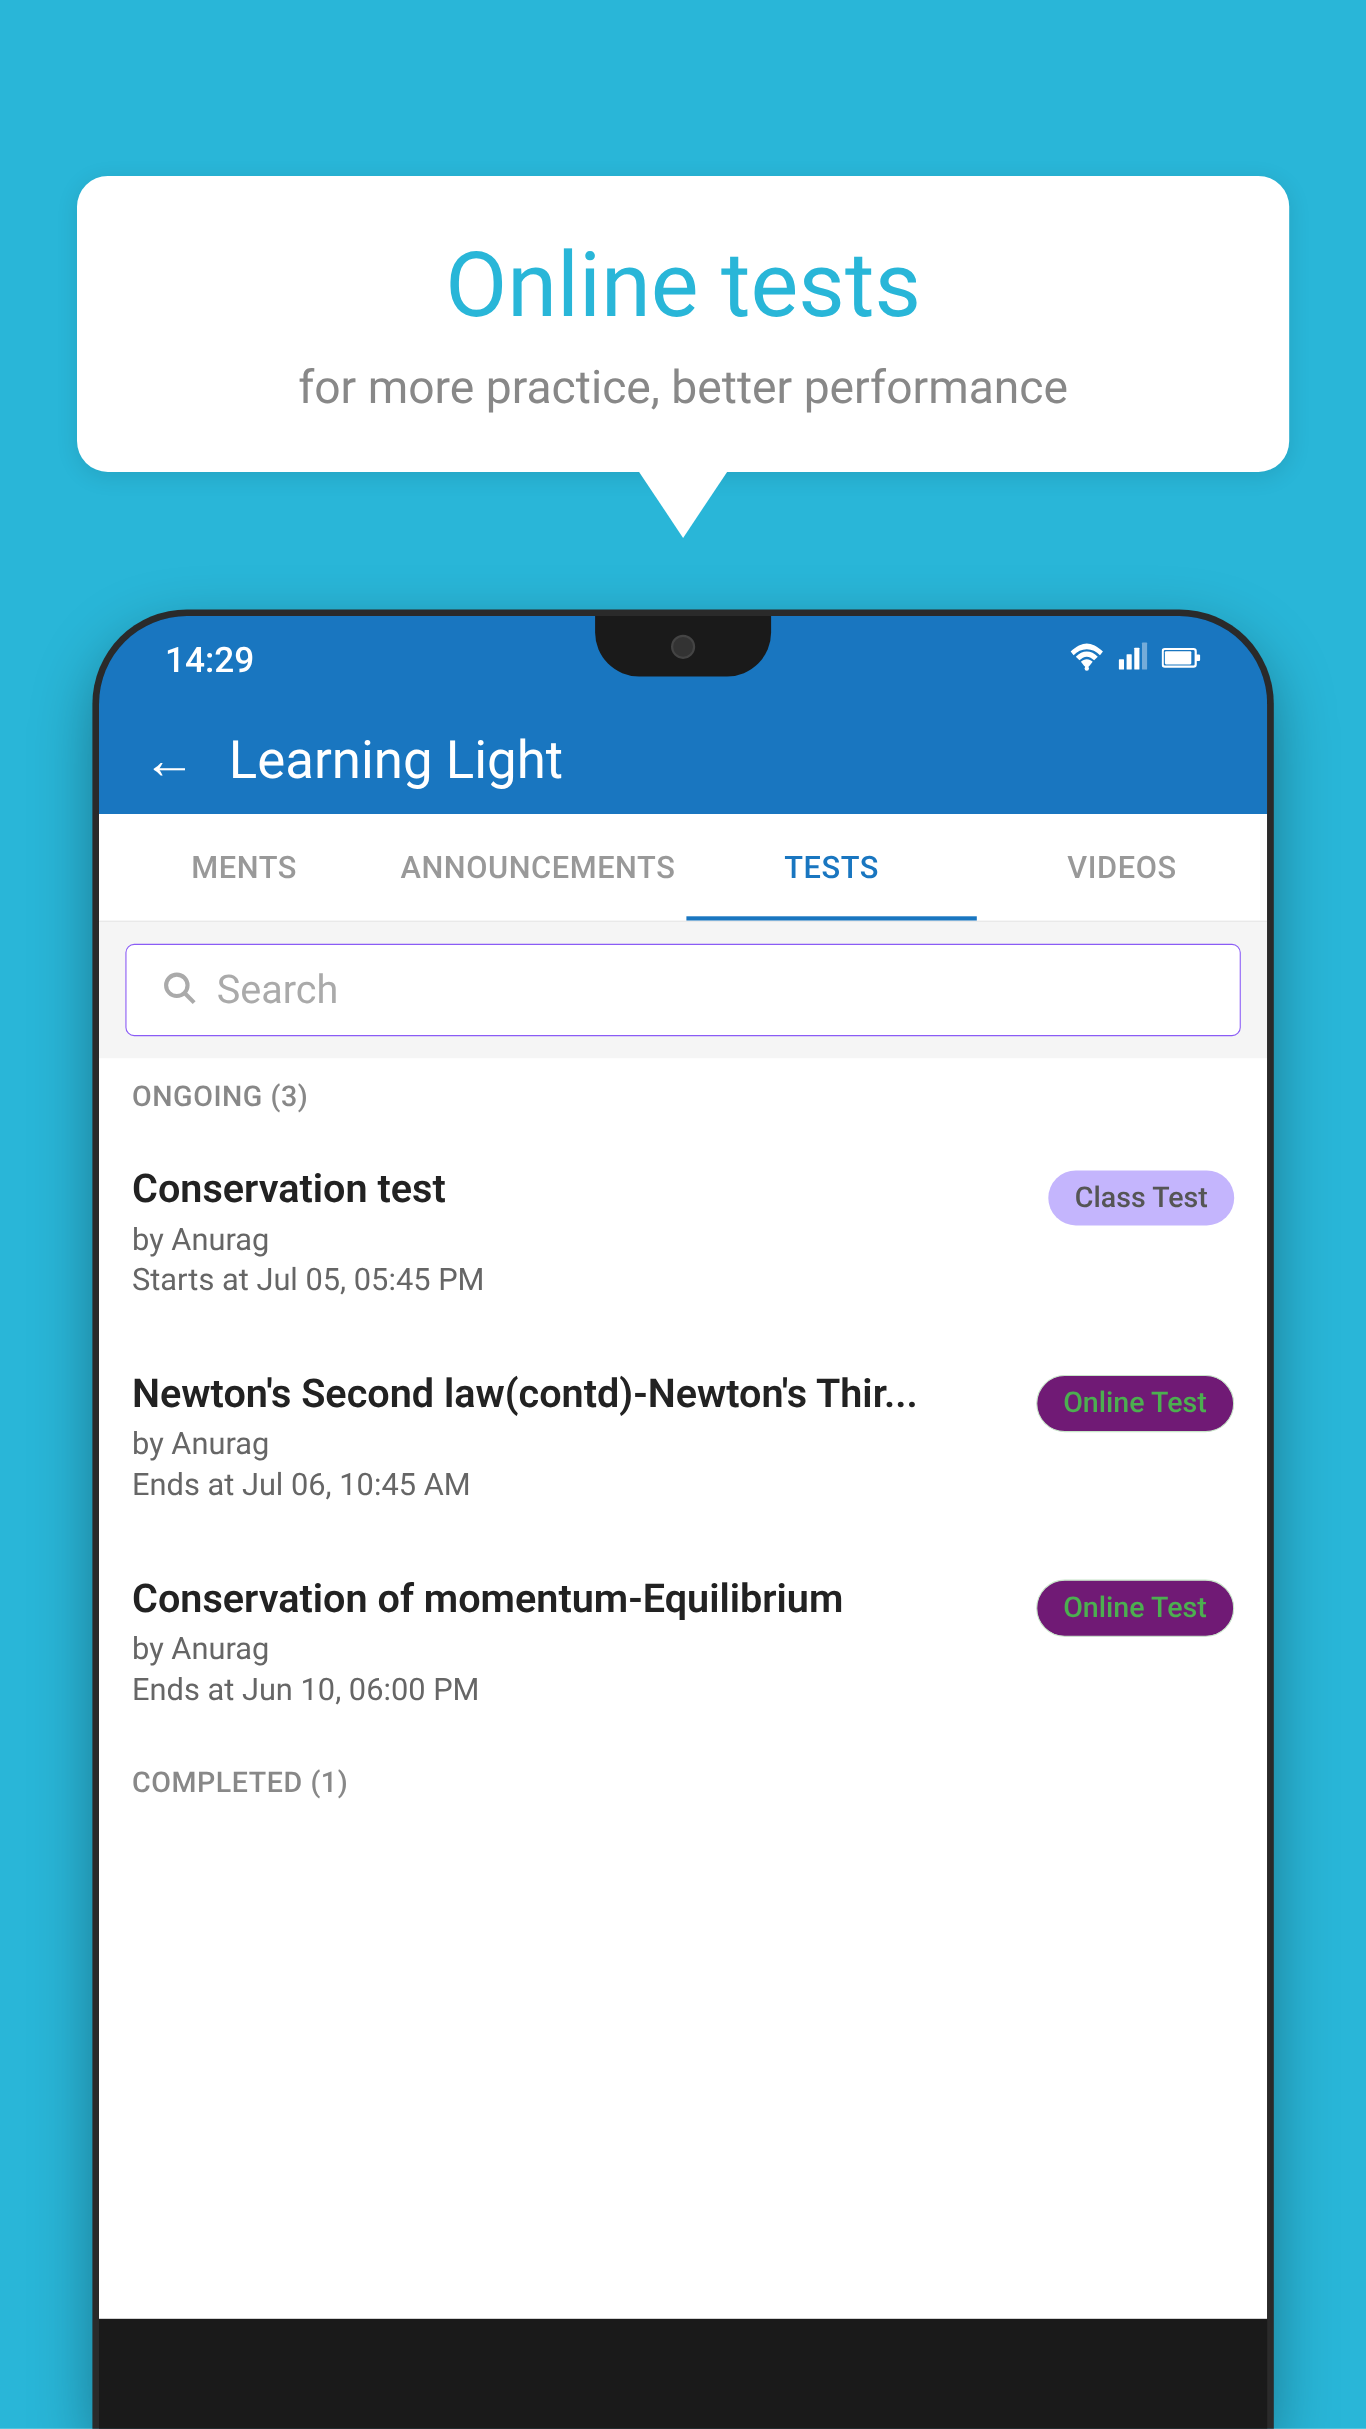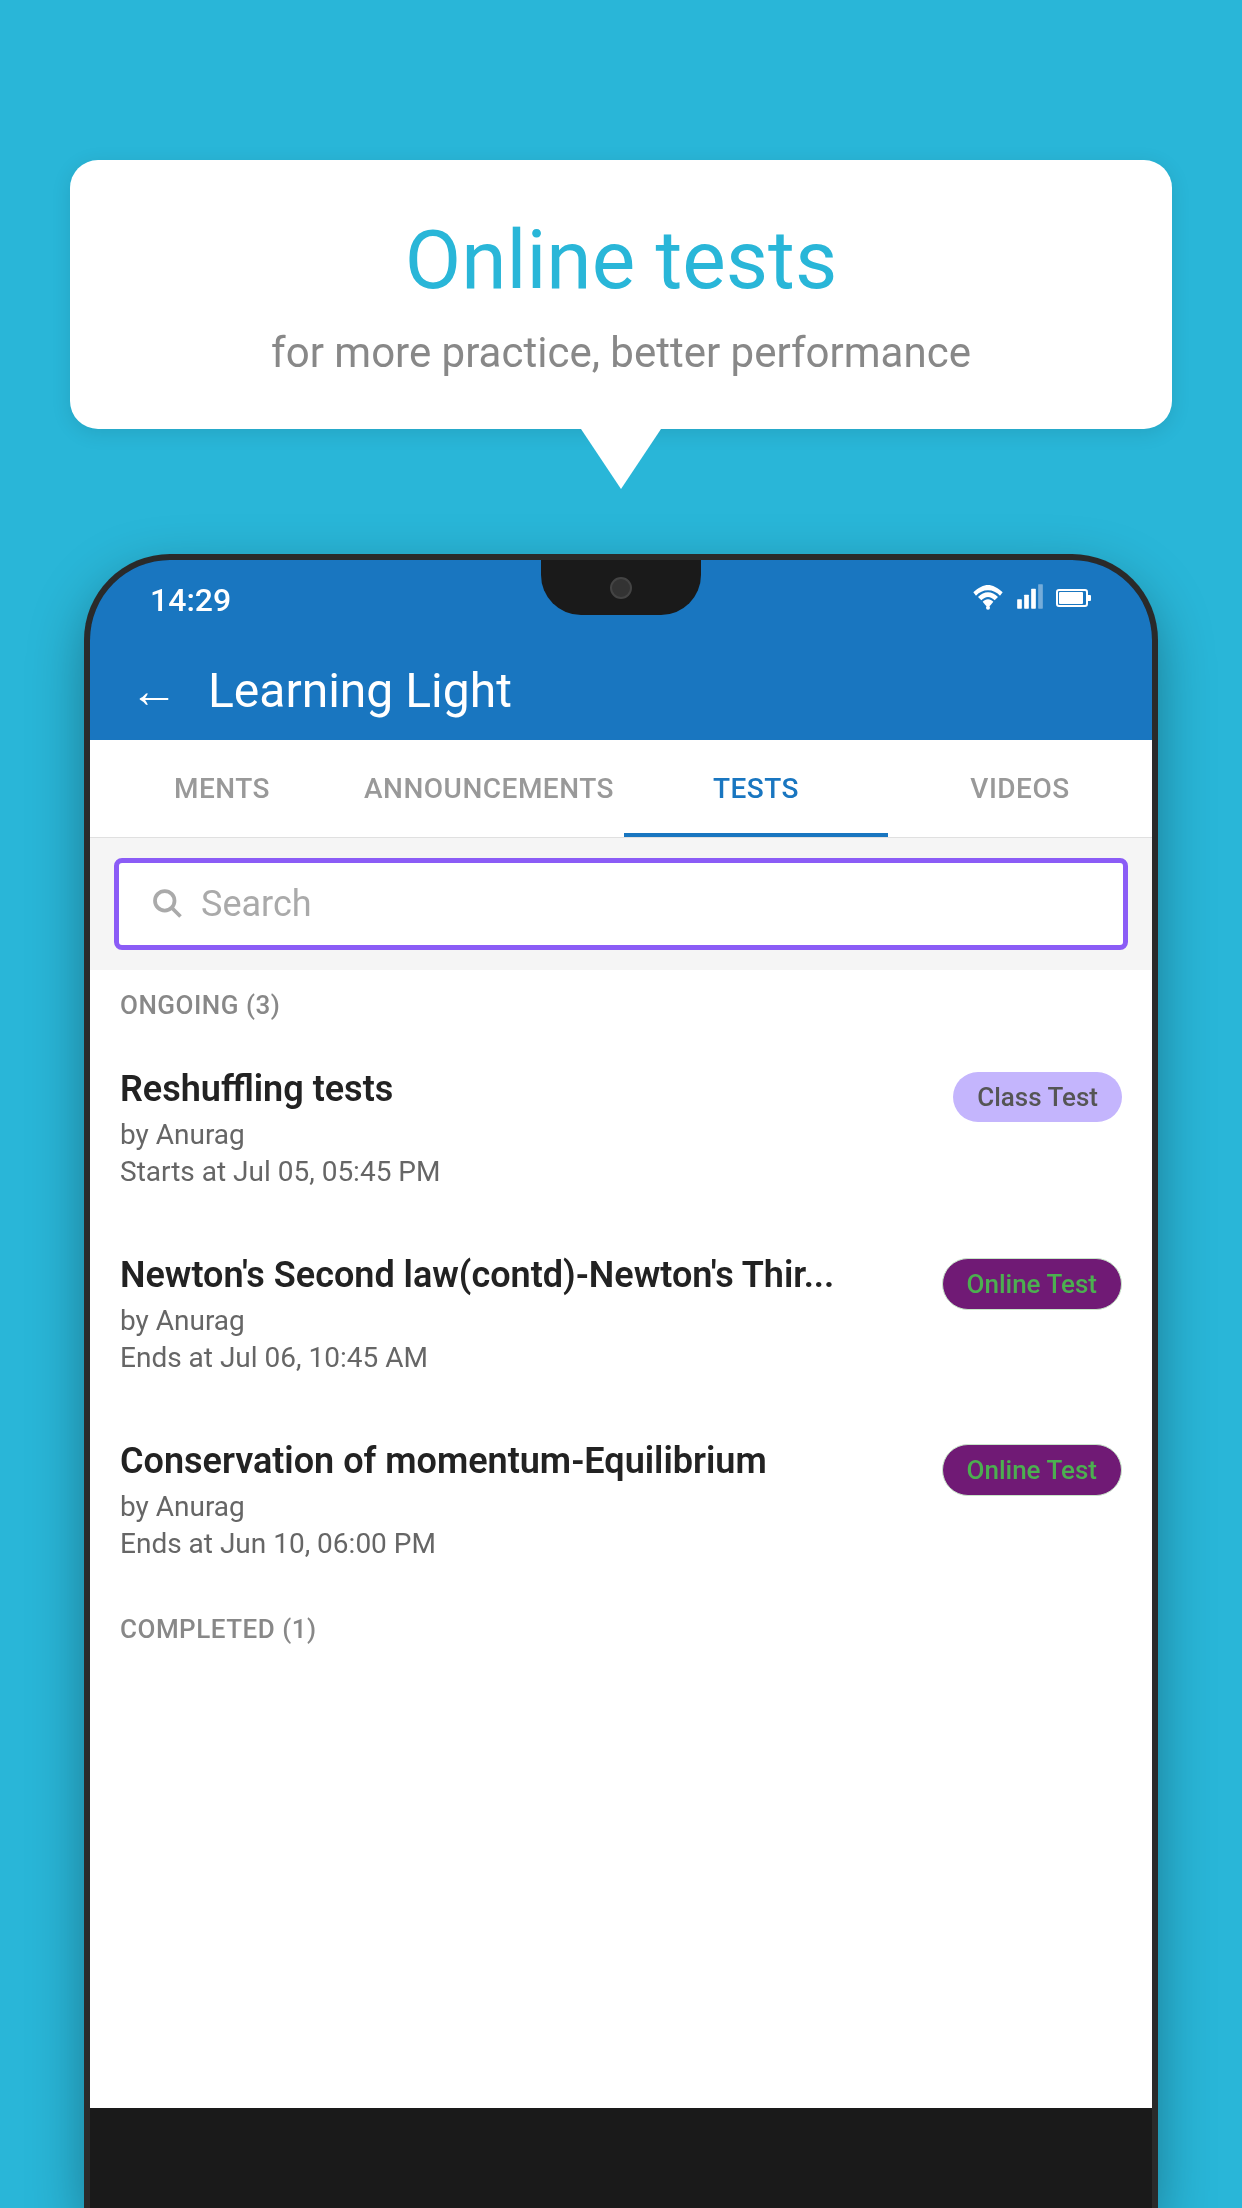--- a/index.html
+++ b/index.html
@@ -176,24 +176,24 @@
     
     .search-container {
       background: #f5f5f5;
       padding: 20px 24px;
     }
 
     .search-bar {
       background: white;
       border-radius: 8px;
       display: flex;
-      align-items: flex-end;
+      align-items: center;
       padding: 20px 30px;
       gap: 16px;
-      border: 5px solid #8b5cf6;
+      border: 1px solid #8b5cf6;
     }
 
     .search-icon-svg {
       width: 36px;
       height: 36px;
       color: #aaa;
     }
 
     .search-placeholder {
       color: #aaa;
@@ -363,21 +363,21 @@
         <span class="search-placeholder">Search</span>
       </div>
     </div>
 
     <div class="scrollable-content">
 
       <div class="section-header">ONGOING (3)</div>
 
       <div class="test-item">
         <div class="test-info">
-          <div class="test-name">Reshuffling tests</div>
+          <div class="test-name">Conservation test</div>
           <div class="test-author">by Anurag</div>
           <div class="test-date">Starts at  Jul 05, 05:45 PM</div>
         </div>
         <div class="test-badge badge-class">Class Test</div>
       </div>
 
       <div class="test-item">
         <div class="test-info">
           <div class="test-name">Newton's Second law(contd)-Newton's Thir...</div>
           <div class="test-author">by Anurag</div>

